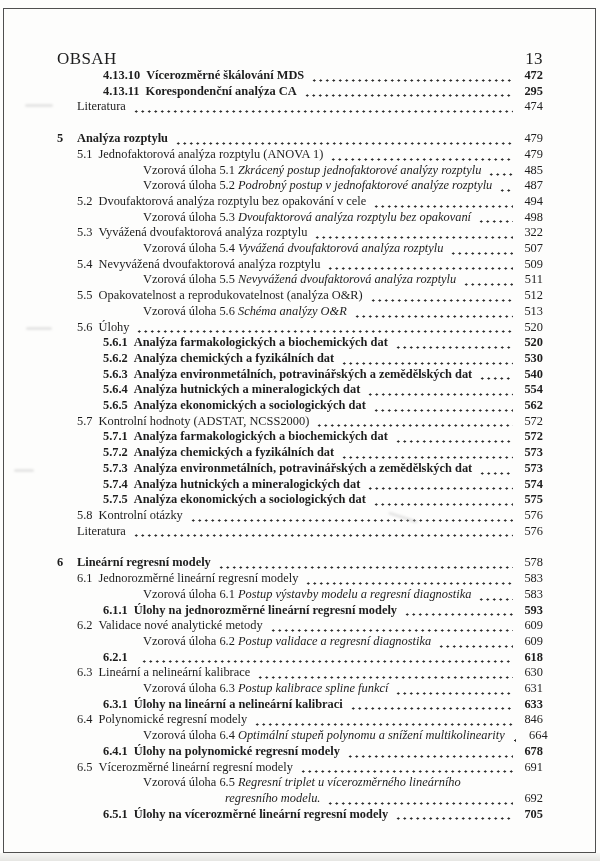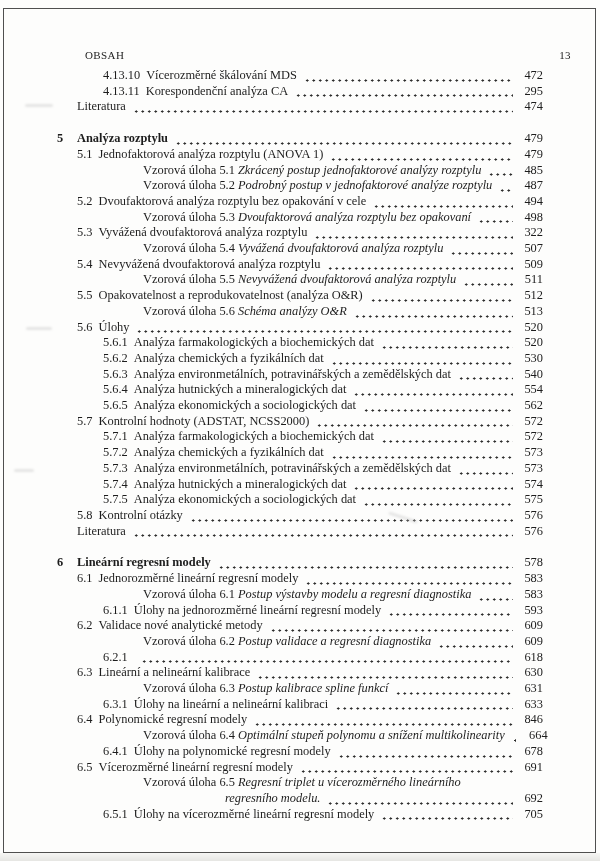--- a/index.html
+++ b/index.html
@@ -12,41 +12,41 @@
     position:absolute; left:3px; top:8px; width:591px; height:843px;
     border:1px solid #4f4f4f; pointer-events:none;
   }
   .bottom-shade{
     position:absolute; left:0; bottom:0; width:600px; height:8px;
     background:linear-gradient(#f6f6f4,#e6e6e3);
   }
   .header{
     position:absolute; left:57px; top:49px; width:486px;
     display:flex; justify-content:space-between; align-items:baseline;
-    font-size:11px; letter-spacing:0.4px;margin-left:28px;
+    font-size:17px; letter-spacing:0.4px;
   }
   .toc{
     position:absolute; left:57px; top:68px; width:486px;
     font-size:12.4px; line-height:15.7px;
   }
   .row{display:flex; align-items:baseline; white-space:nowrap;}
   .num{margin-right:6px;}
   .label .it{font-style:italic;text-align:right;}
   .leader{
     flex:1 1 auto; min-width:6px; align-self:stretch; margin:0 4px 0 7px;
     background-image:radial-gradient(circle, #2e2e2e 0.95px, rgba(0,0,0,0) 1.25px);
     background-size:6.5px 3px; background-repeat:repeat-x;
     background-position:left calc(100% - 2px);
   }
   .pagenum{min-width:26px; text-align:right;}
   .lvl-chapter .num{min-width:14px; margin-right:6px;}
   .lvl-chapter .num, .lvl-chapter .label{font-weight:bold;}
   .lvl-plain{padding-left:20px;}
   .lvl-section{padding-left:20px;}
-  .lvl-subsection{padding-left:46px;}
+  .lvl-subsection{padding-left:46px;font-weight:bold;}
   .lvl-example{padding-left:86px;}
   .lvl-example-cont{padding-left:168px;}
   .no-leader .leader{background:none;}
   .no-leader .pagenum{min-width:0;}
   .gap{height:16px;}
   .artifact{
     position:absolute; background:#c9c9c9; opacity:.45; border-radius:2px;
     filter:blur(1px); pointer-events:none;
   }
 </style>

